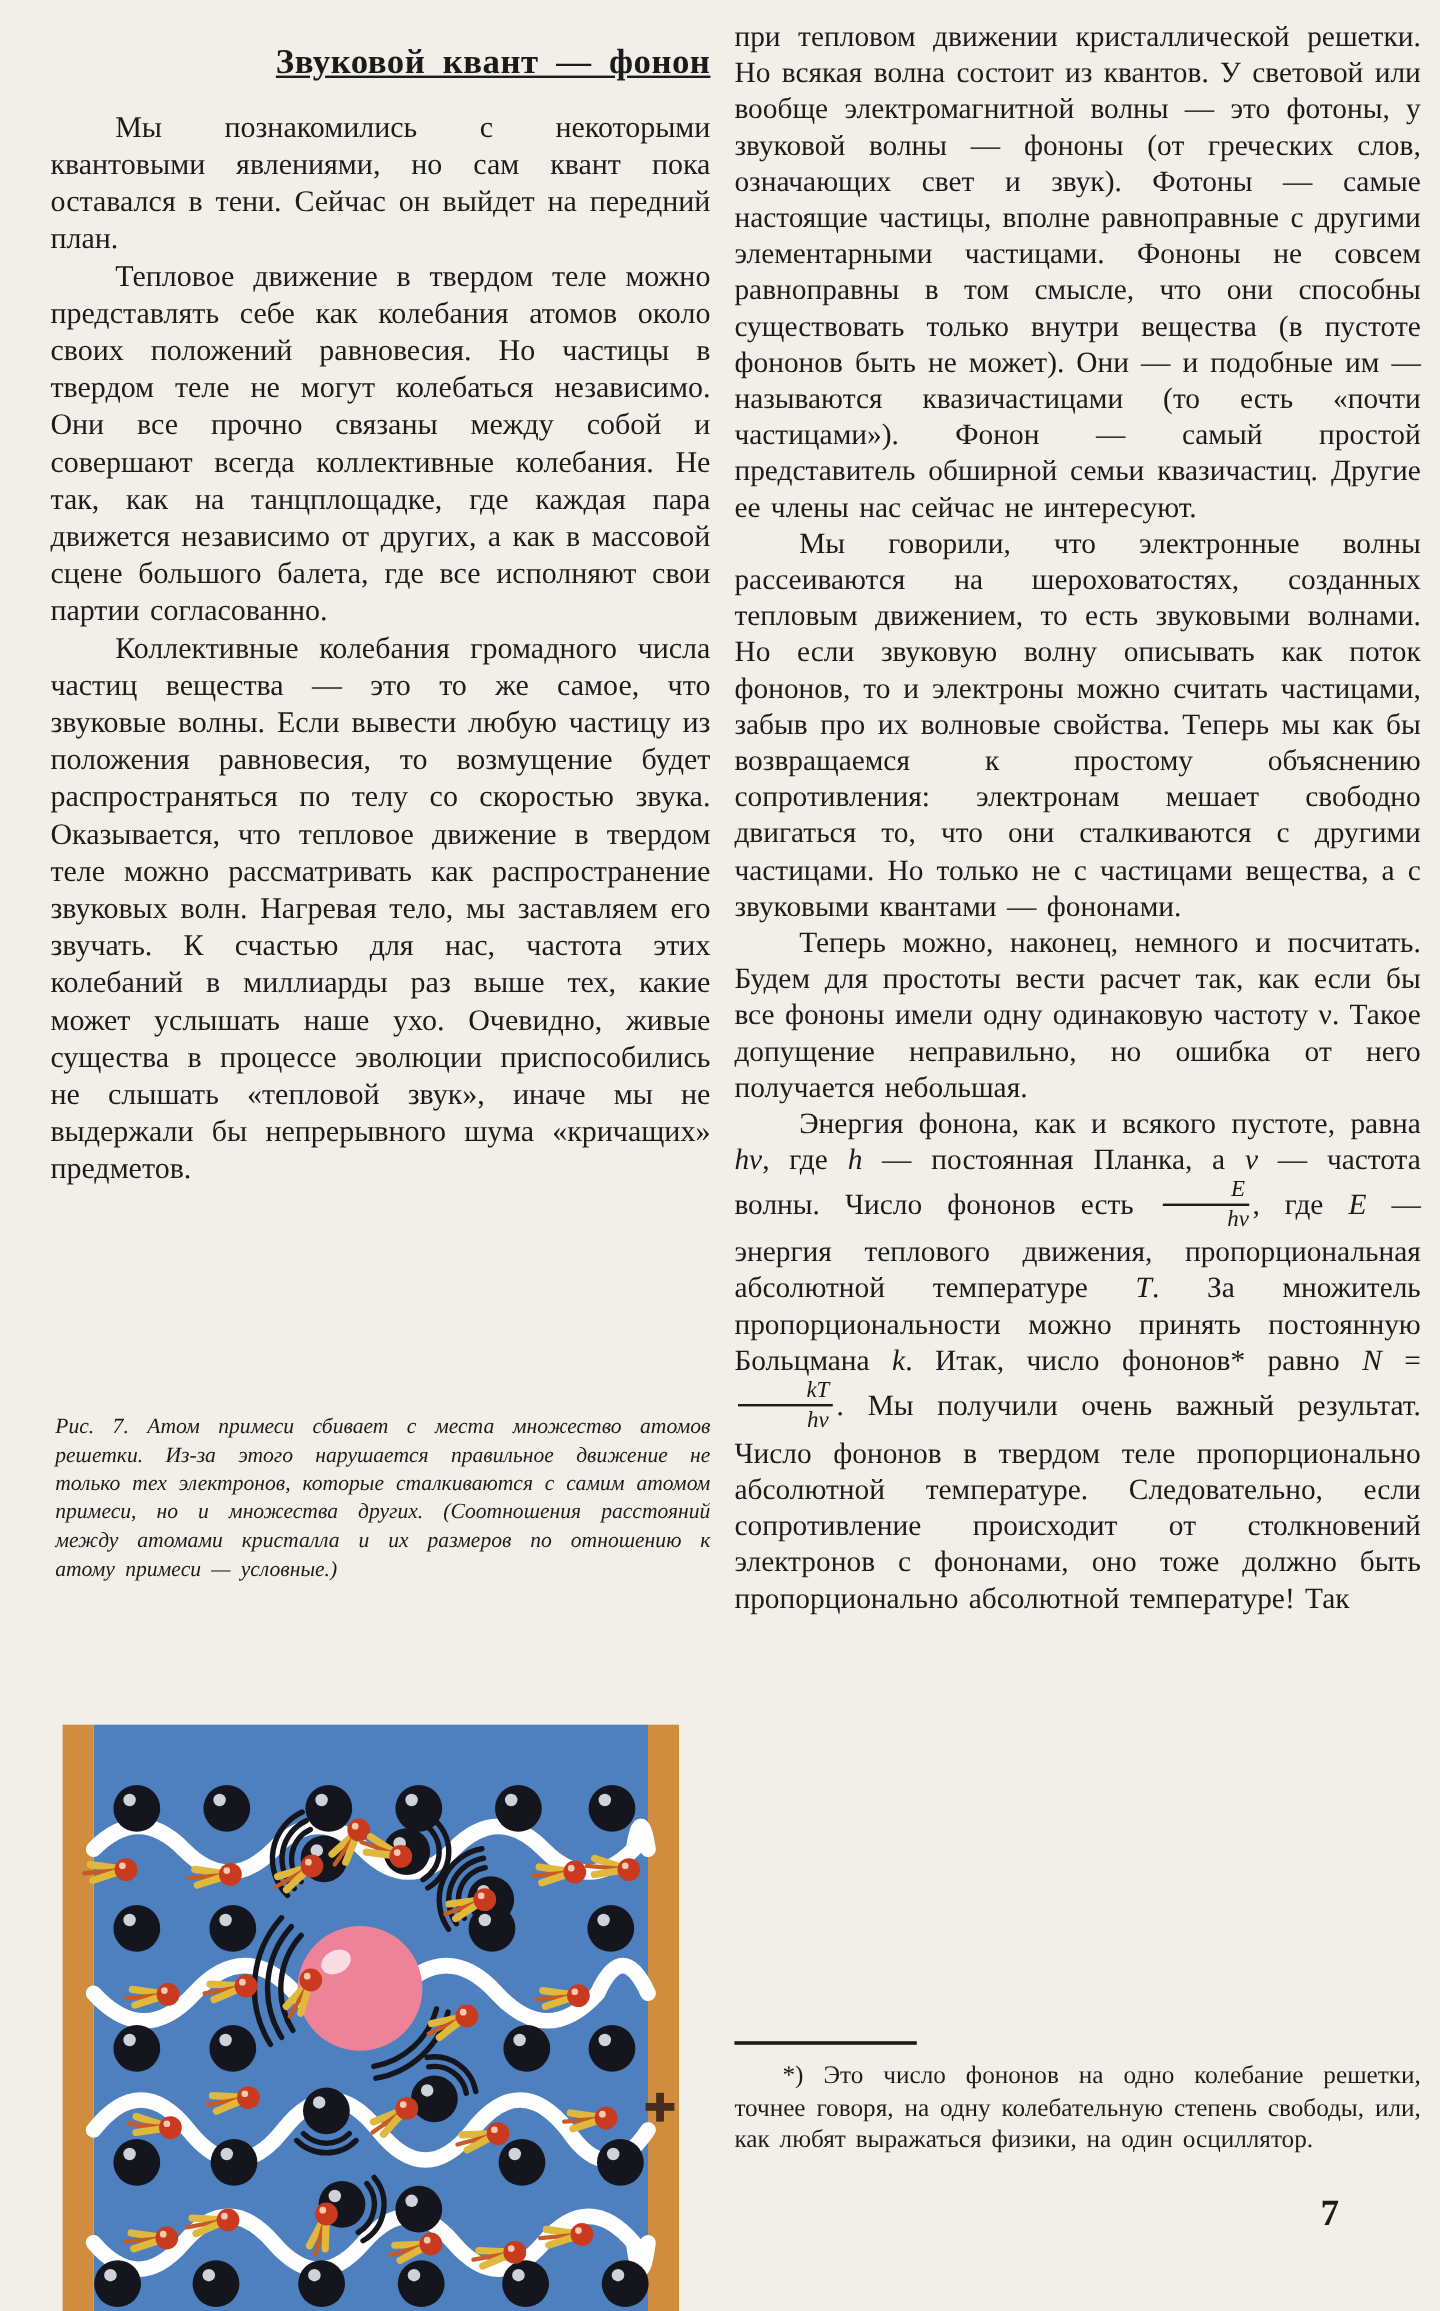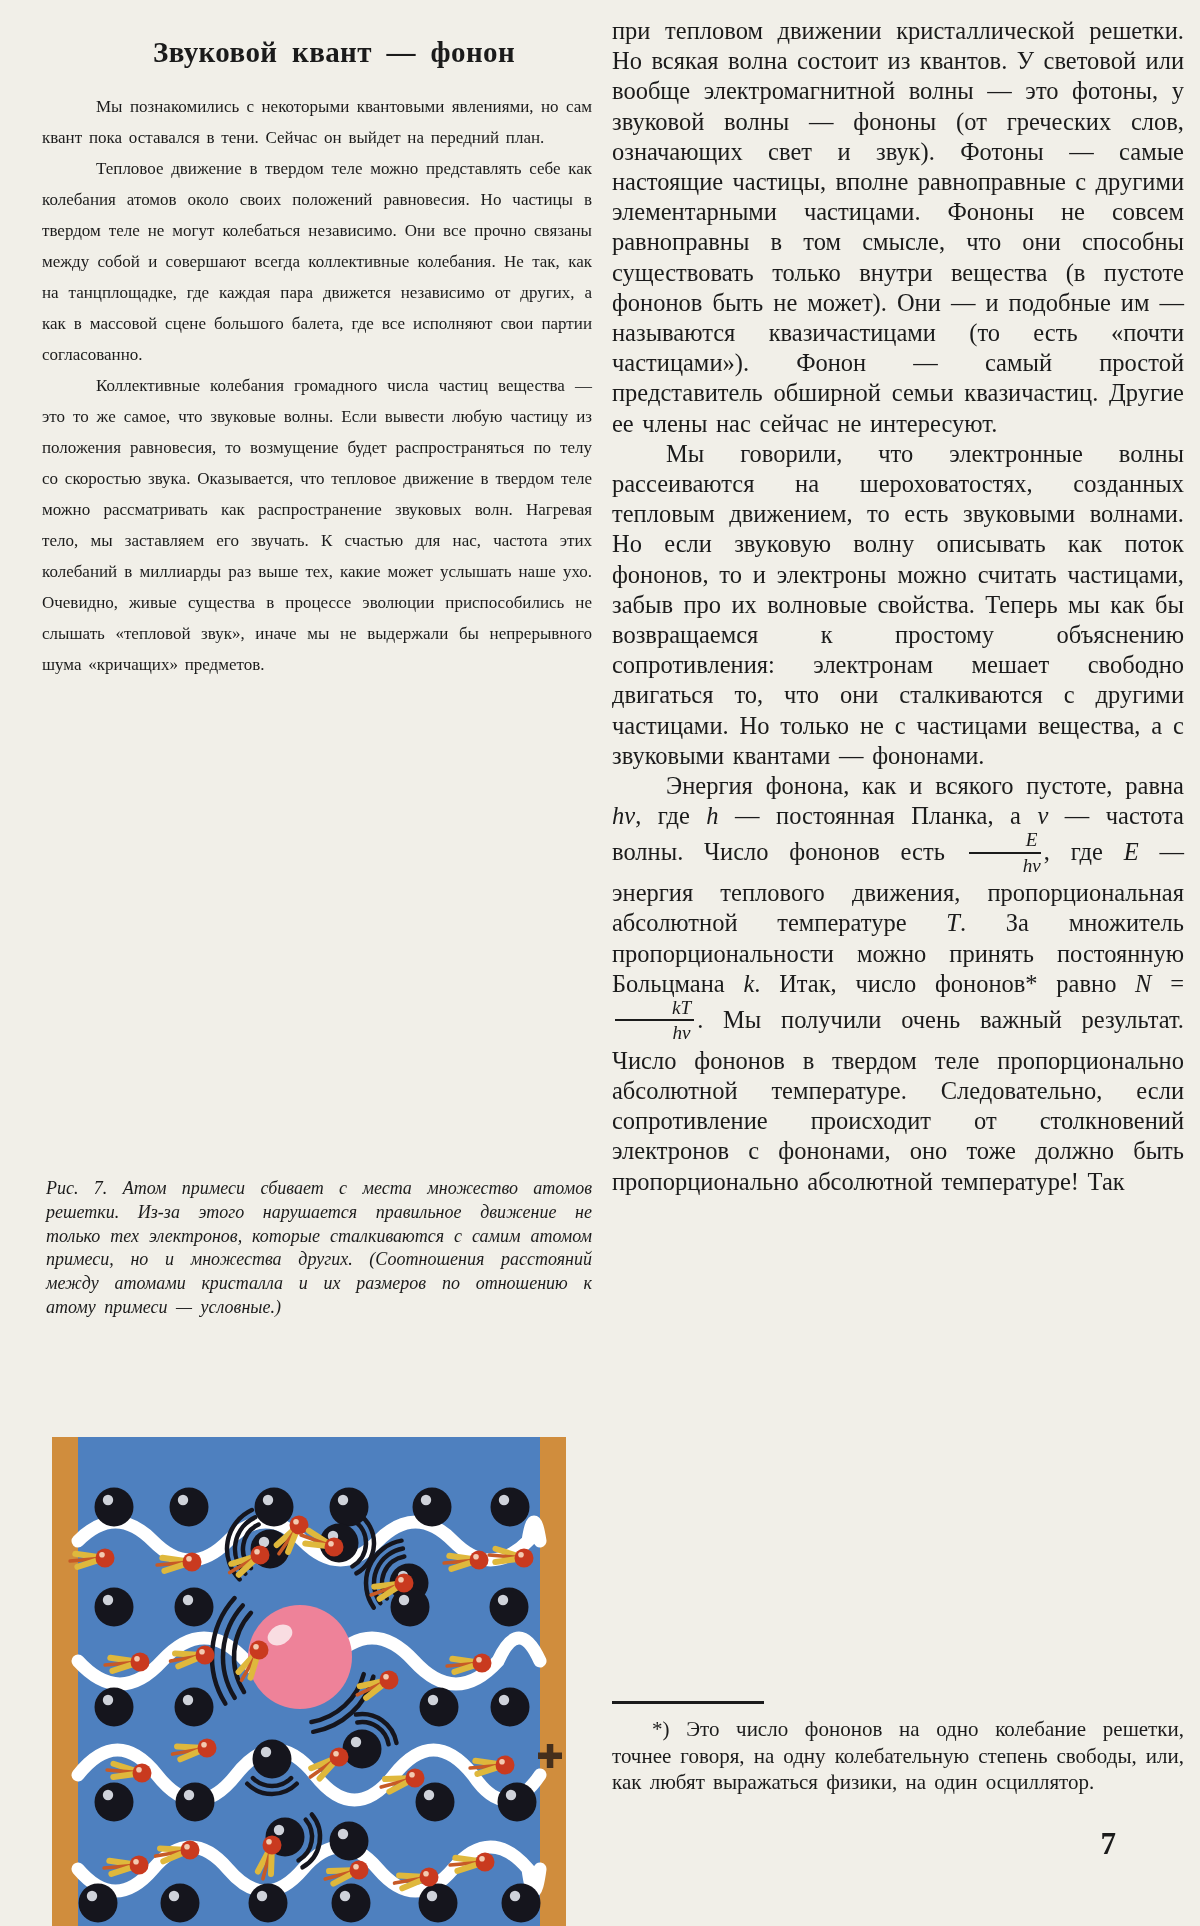--- a/index.html
+++ b/index.html
@@ -6,23 +6,23 @@
   .page{
     position:relative;width:1200px;height:1926px;
     background:#f1efe8;overflow:hidden;
     font-family:"Liberation Serif", serif;color:#1b1b1b;
   }
   .col{position:absolute;text-align:justify;}
   .col-left{left:42px;top:36px;width:550px;}
   .col-right{left:612px;top:16px;width:572px;}
   h2.head{
     font-size:29px;font-weight:bold;margin:0 0 22px 34px;
-    letter-spacing:0.4px;word-spacing:7px;text-align:center;
-  }
-  .col p{margin:0;font-size:17px;line-height:31px;word-spacing:2.5px;}
+    letter-spacing:0.4px;word-spacing:7px;text-align:right;text-decoration:underline;
+  }
+  .col p{margin:0;font-size:25px;line-height:31px;word-spacing:2.5px;}
   .col-right p{font-size:24.5px;line-height:30.2px;font-family:Liberation Serif, serif;}
   p.ind{text-indent:54px;}
   .math{font-style:italic;}
   .frac{
     display:inline-flex;flex-direction:column;vertical-align:middle;
     text-align:center;font-style:italic;font-size:0.78em;line-height:1.12;
     margin:0 3px;position:relative;top:-2px;
   }
   .frac .num{display:block;border-bottom:2px solid #1b1b1b;padding:0 3px 1px;}
   .frac .den{display:block;padding-top:1px;}
@@ -382,20 +382,21 @@
       </g>
       <g>
         <rect x="486" y="315.5" width="24" height="6.5" fill="#452f1c"></rect>
         <rect x="494.8" y="307" width="6.5" height="24" fill="#452f1c"></rect>
       </g>
     </svg>
 
   <div class="col col-right">
     <p>при тепловом движении кристаллической решетки. Но всякая волна состоит из квантов. У световой или вообще электромагнитной волны — это фотоны, у звуковой волны — фононы (от греческих слов, означающих свет и звук). Фотоны — самые настоящие частицы, вполне равноправные с другими элементарными частицами. Фононы не совсем равноправны в том смысле, что они способны существовать только внутри вещества (в пустоте фононов быть не может). Они — и подобные им — называются квазичастицами (то есть «почти частицами»). Фонон — самый простой представитель обширной семьи квазичастиц. Другие ее члены нас сейчас не интересуют.</p>
     <p class="ind">Мы говорили, что электронные волны рассеиваются на шероховатостях, созданных тепловым движением, то есть звуковыми волнами. Но если звуковую волну описывать как поток фононов, то и электроны можно считать частицами, забыв про их волновые свойства. Теперь мы как бы возвращаемся к простому объяснению сопротивления: электронам мешает свободно двигаться то, что они сталкиваются с другими частицами. Но только не с частицами вещества, а с звуковыми квантами — фононами.</p>
+    <p class="ind">Теперь можно, наконец, немного и посчитать. Будем для простоты вести расчет так, как если бы все фононы имели одну одинаковую частоту ν. Такое допущение неправильно, но ошибка от него получается небольшая.</p>
     <p class="ind"><span class="frag">Энергия фонона, как и всякого пустоте, равна </span><span class="math">hν</span><span class="frag">, где </span><span class="math">h</span><span class="frag"> — постоянная Планка, а </span><span class="math">ν</span><span class="frag"> — частота волны. Число фононов есть </span><span class="frac">
           <span class="num">E</span>
           <span class="den">hν</span>
         </span><span class="frag">, где </span><span class="math">E</span><span class="frag"> — энергия теплового движения, пропорциональная абсолютной температуре </span><span class="math">T</span><span class="frag">. За множитель пропорциональности можно принять постоянную Больцмана </span><span class="math">k</span><span class="frag">. Итак, число фононов* равно </span><span class="math">N</span><span class="frag"> = </span><span class="frac">
           <span class="num">kT</span>
           <span class="den">hν</span>
         </span><span class="frag">. Мы получили очень важный результат. Число фононов в твердом теле пропорционально абсолютной температуре. Следовательно, если сопротивление происходит от столкновений электронов с фононами, оно тоже должно быть пропорционально абсолютной температуре! Так</span></p>
   </div>
 
   <div class="fnrule"></div>

